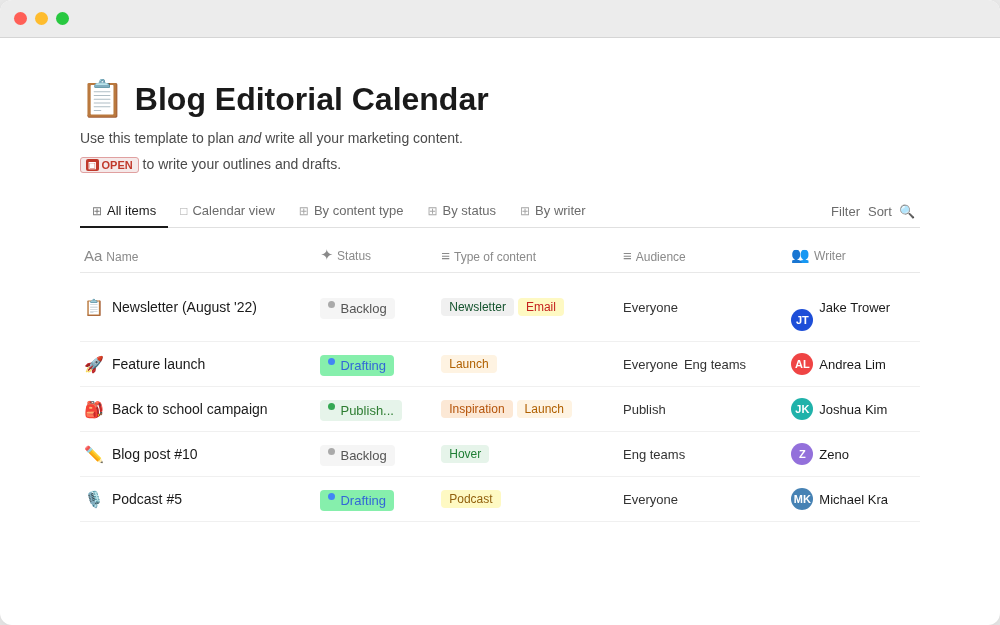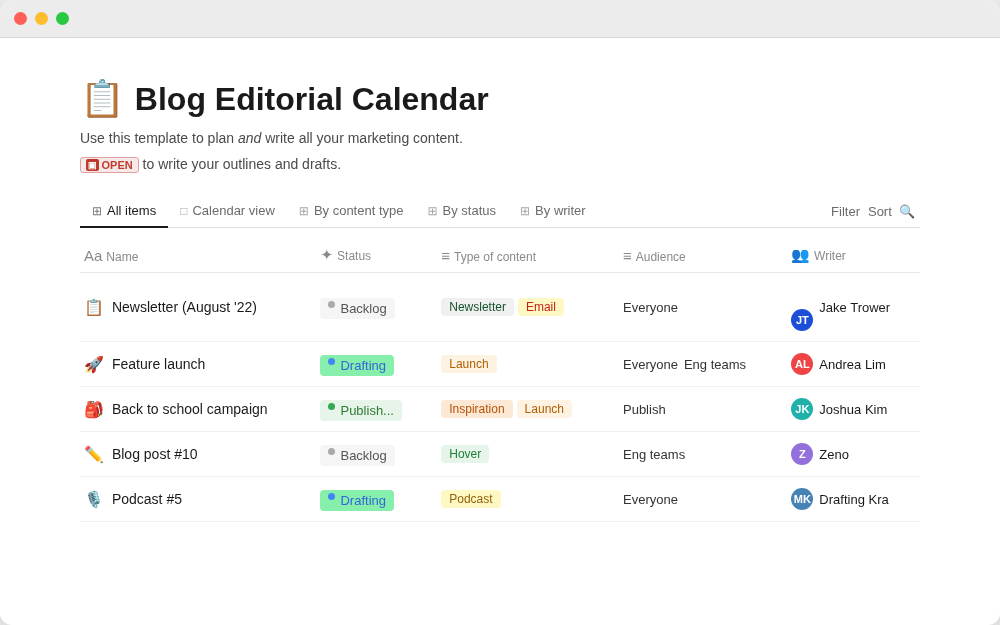--- a/index.html
+++ b/index.html
@@ -401,21 +401,21 @@
               <td><span class="status-badge status-drafting"><span class="status-dot"></span>Drafting</span></td>
               <td><span class="tag tag-podcast">Podcast</span></td>
               <td>
                 <div class="audience-cell">
                   <span>Everyone</span>
                 </div>
               </td>
               <td>
                 <div class="writer-cell">
                   <div class="avatar av5">MK</div>
-                  <span>Drafting Kra</span>
+                  <span>Michael Kra</span>
                 </div>
               </td>
             </tr>
           </tbody>
       </table>
     </div>
   </div>
 </div>
 
 </body></html>

